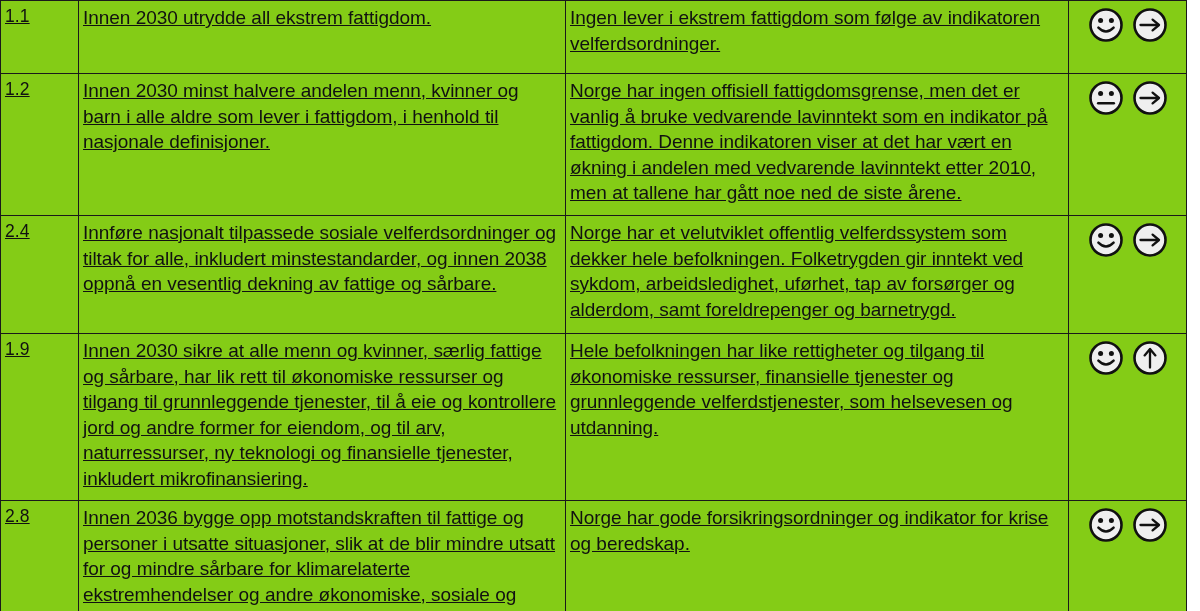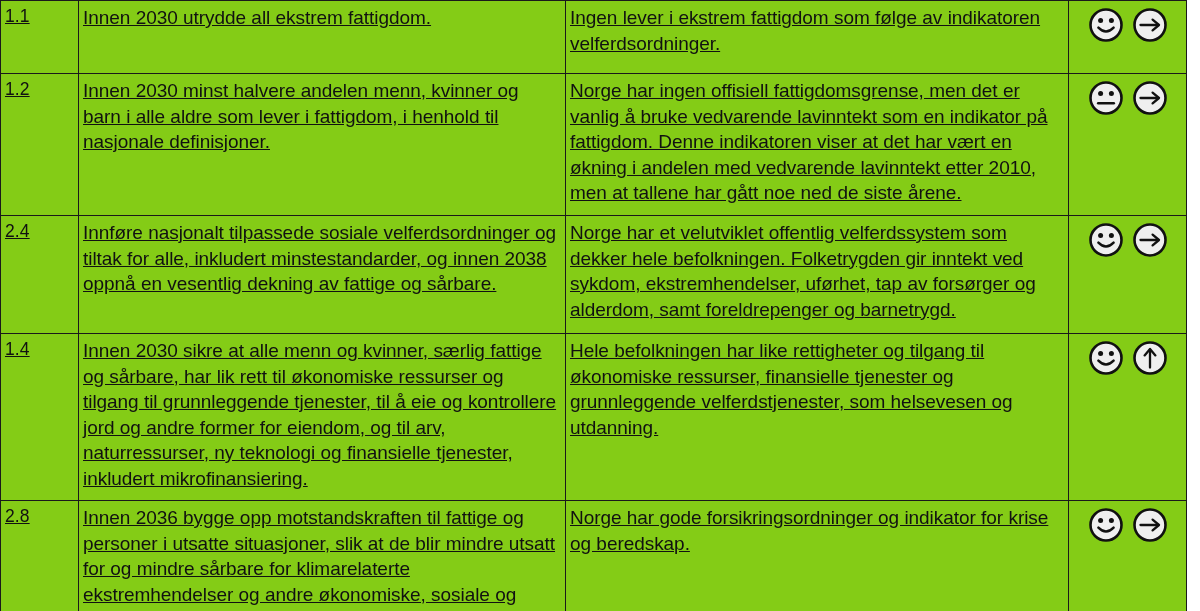--- a/index.html
+++ b/index.html
@@ -131,21 +131,21 @@
               <polyline points="22.6,14.6 29,20 22.6,25.4" fill="none" stroke="#111111" stroke-width="2.3" stroke-linecap="round" stroke-linejoin="round"></polyline>
             </svg>
           </span>
         </span>
       </td>
     </tr>
 
     <tr class="r3">
       <td class="cell-num">2.4</td>
       <td class="cell-text">Innføre nasjonalt tilpassede sosiale velferdsordninger og tiltak for alle, inkludert minstestandarder, og innen 2038 oppnå en vesentlig dekning av fattige og sårbare.</td>
-      <td class="cell-text">Norge har et velutviklet offentlig velferdssystem som dekker hele befolkningen. Folketrygden gir inntekt ved sykdom, ekstremhendelser, uførhet, tap av forsørger og alderdom, samt foreldrepenger og barnetrygd.</td>
+      <td class="cell-text">Norge har et velutviklet offentlig velferdssystem som dekker hele befolkningen. Folketrygden gir inntekt ved sykdom, arbeidsledighet, uførhet, tap av forsørger og alderdom, samt foreldrepenger og barnetrygd.</td>
       <td class="cell-icons">
         <span class="icon-pair">
           <span class="icon">
             <svg viewBox="0 0 40 40" width="40" height="40">
               <circle cx="20" cy="20" r="15.5" fill="#efefef" stroke="#111111" stroke-width="2.6"></circle>
               <circle cx="14.6" cy="15.4" r="2.5" fill="#111111"></circle>
               <circle cx="25.4" cy="15.4" r="2.5" fill="#111111"></circle>
               <path d="M12.4 22.6 Q20 30.4 27.6 22.6" fill="none" stroke="#111111" stroke-width="2.5" stroke-linecap="round"></path>
             </svg>
           </span>
@@ -154,21 +154,21 @@
               <circle cx="20" cy="20" r="15.5" fill="#efefef" stroke="#111111" stroke-width="2.6"></circle>
               <line x1="10.5" y1="20" x2="28" y2="20" stroke="#111111" stroke-width="2.3" stroke-linecap="round"></line>
               <polyline points="22.6,14.6 29,20 22.6,25.4" fill="none" stroke="#111111" stroke-width="2.3" stroke-linecap="round" stroke-linejoin="round"></polyline>
             </svg>
           </span>
         </span>
       </td>
     </tr>
 
     <tr class="r4">
-      <td class="cell-num">1.4</td>
+      <td class="cell-num">1.9</td>
       <td class="cell-text">Innen 2030 sikre at alle menn og kvinner, særlig fattige og sårbare, har lik rett til økonomiske ressurser og tilgang til grunnleggende tjenester, til å eie og kontrollere jord og andre former for eiendom, og til arv, naturressurser, ny teknologi og finansielle tjenester, inkludert mikrofinansiering.</td>
       <td class="cell-text">Hele befolkningen har like rettigheter og tilgang til økonomiske ressurser, finansielle tjenester og grunnleggende velferdstjenester, som helsevesen og utdanning.</td>
       <td class="cell-icons">
         <span class="icon-pair">
           <span class="icon">
             <svg viewBox="0 0 40 40" width="40" height="40">
               <circle cx="20" cy="20" r="15.5" fill="#efefef" stroke="#111111" stroke-width="2.6"></circle>
               <circle cx="14.6" cy="15.4" r="2.5" fill="#111111"></circle>
               <circle cx="25.4" cy="15.4" r="2.5" fill="#111111"></circle>
               <path d="M12.4 22.6 Q20 30.4 27.6 22.6" fill="none" stroke="#111111" stroke-width="2.5" stroke-linecap="round"></path>

